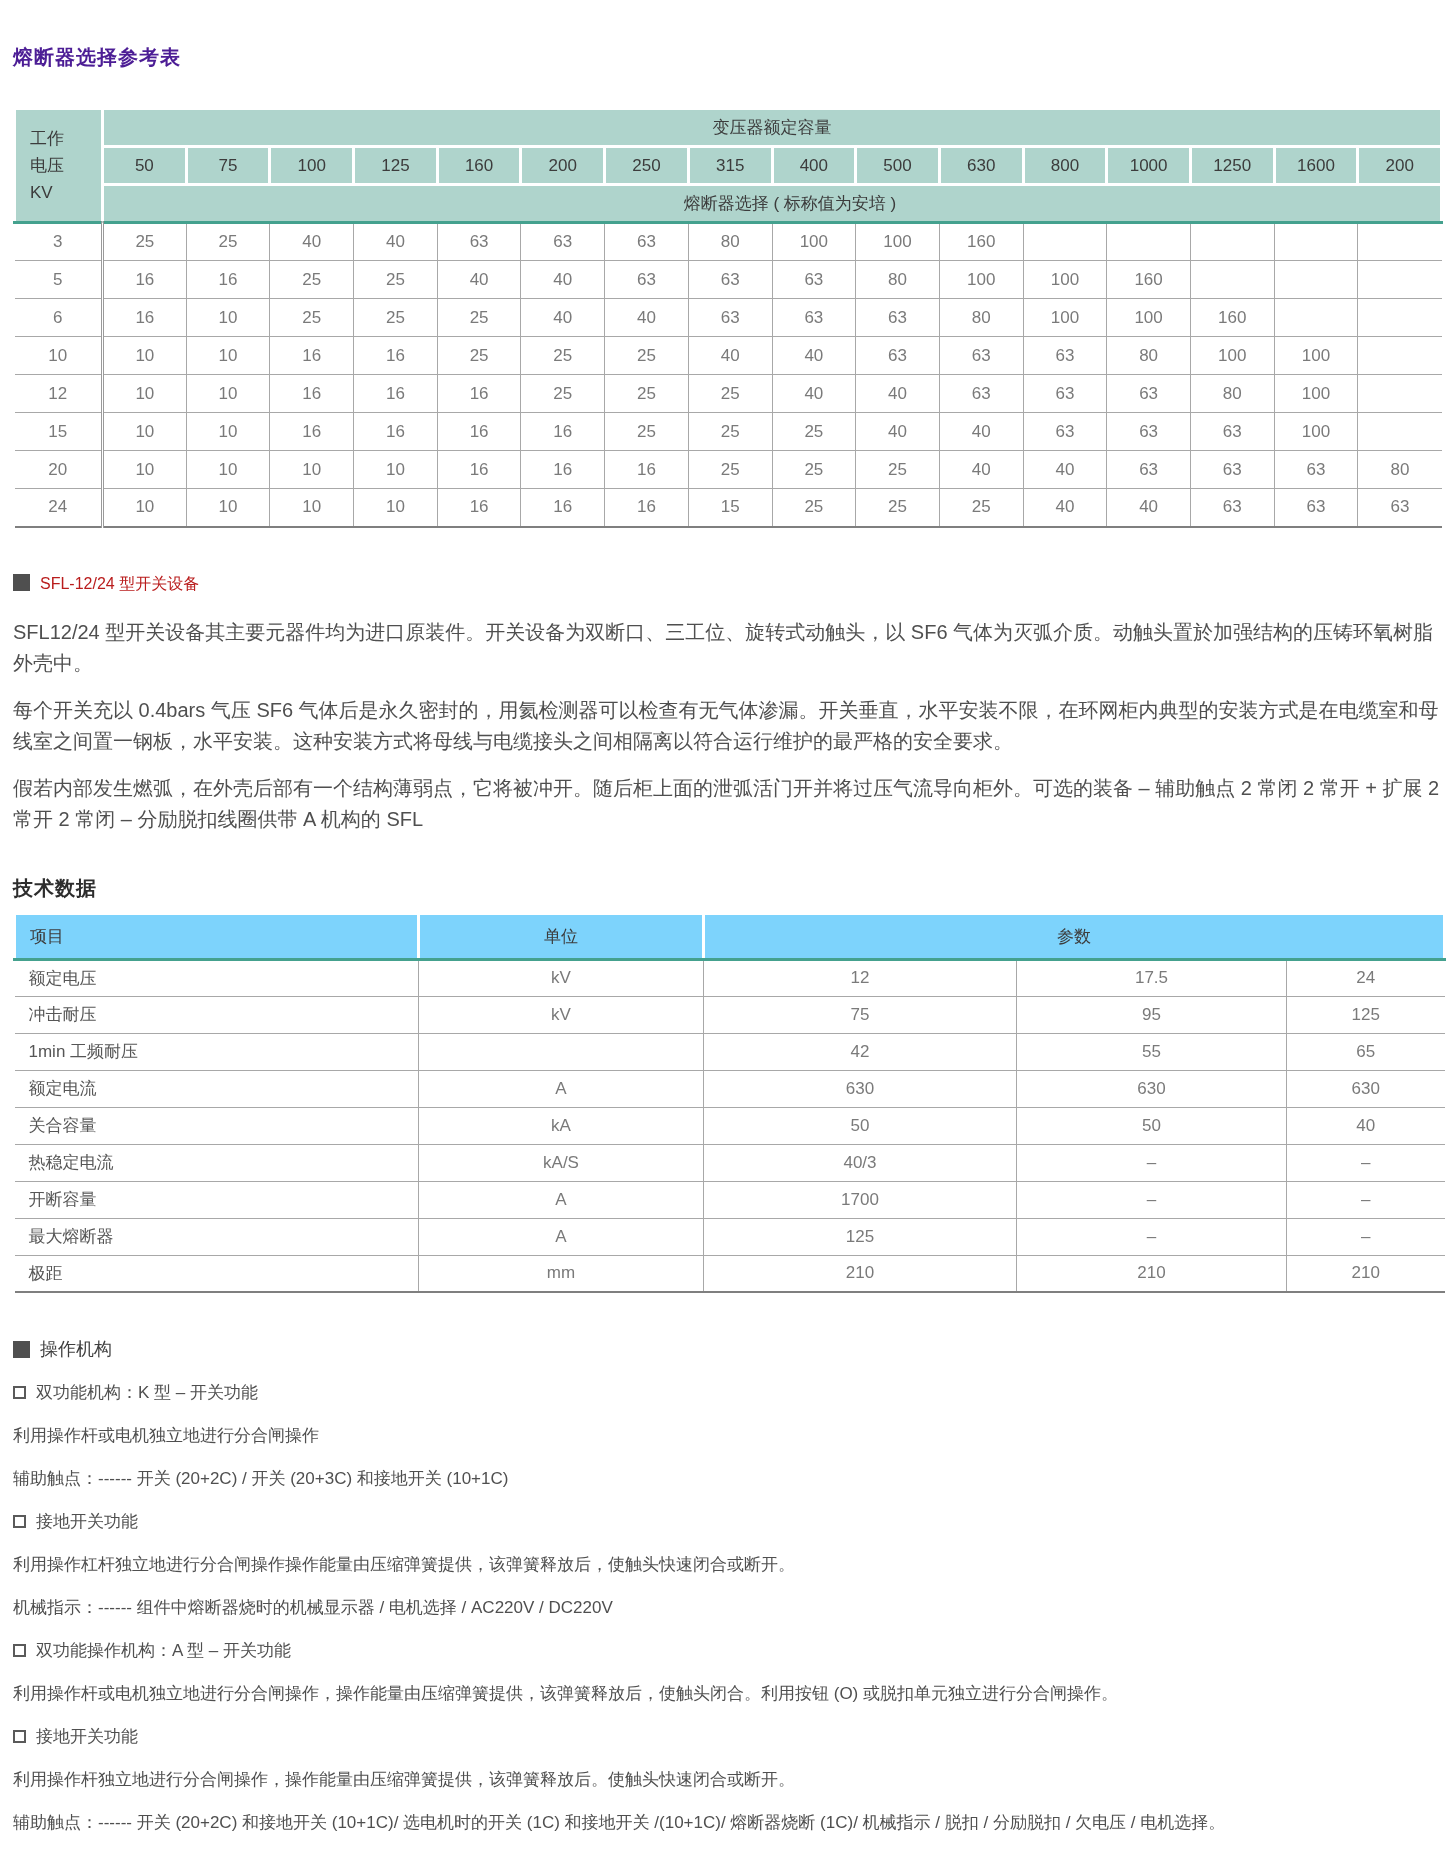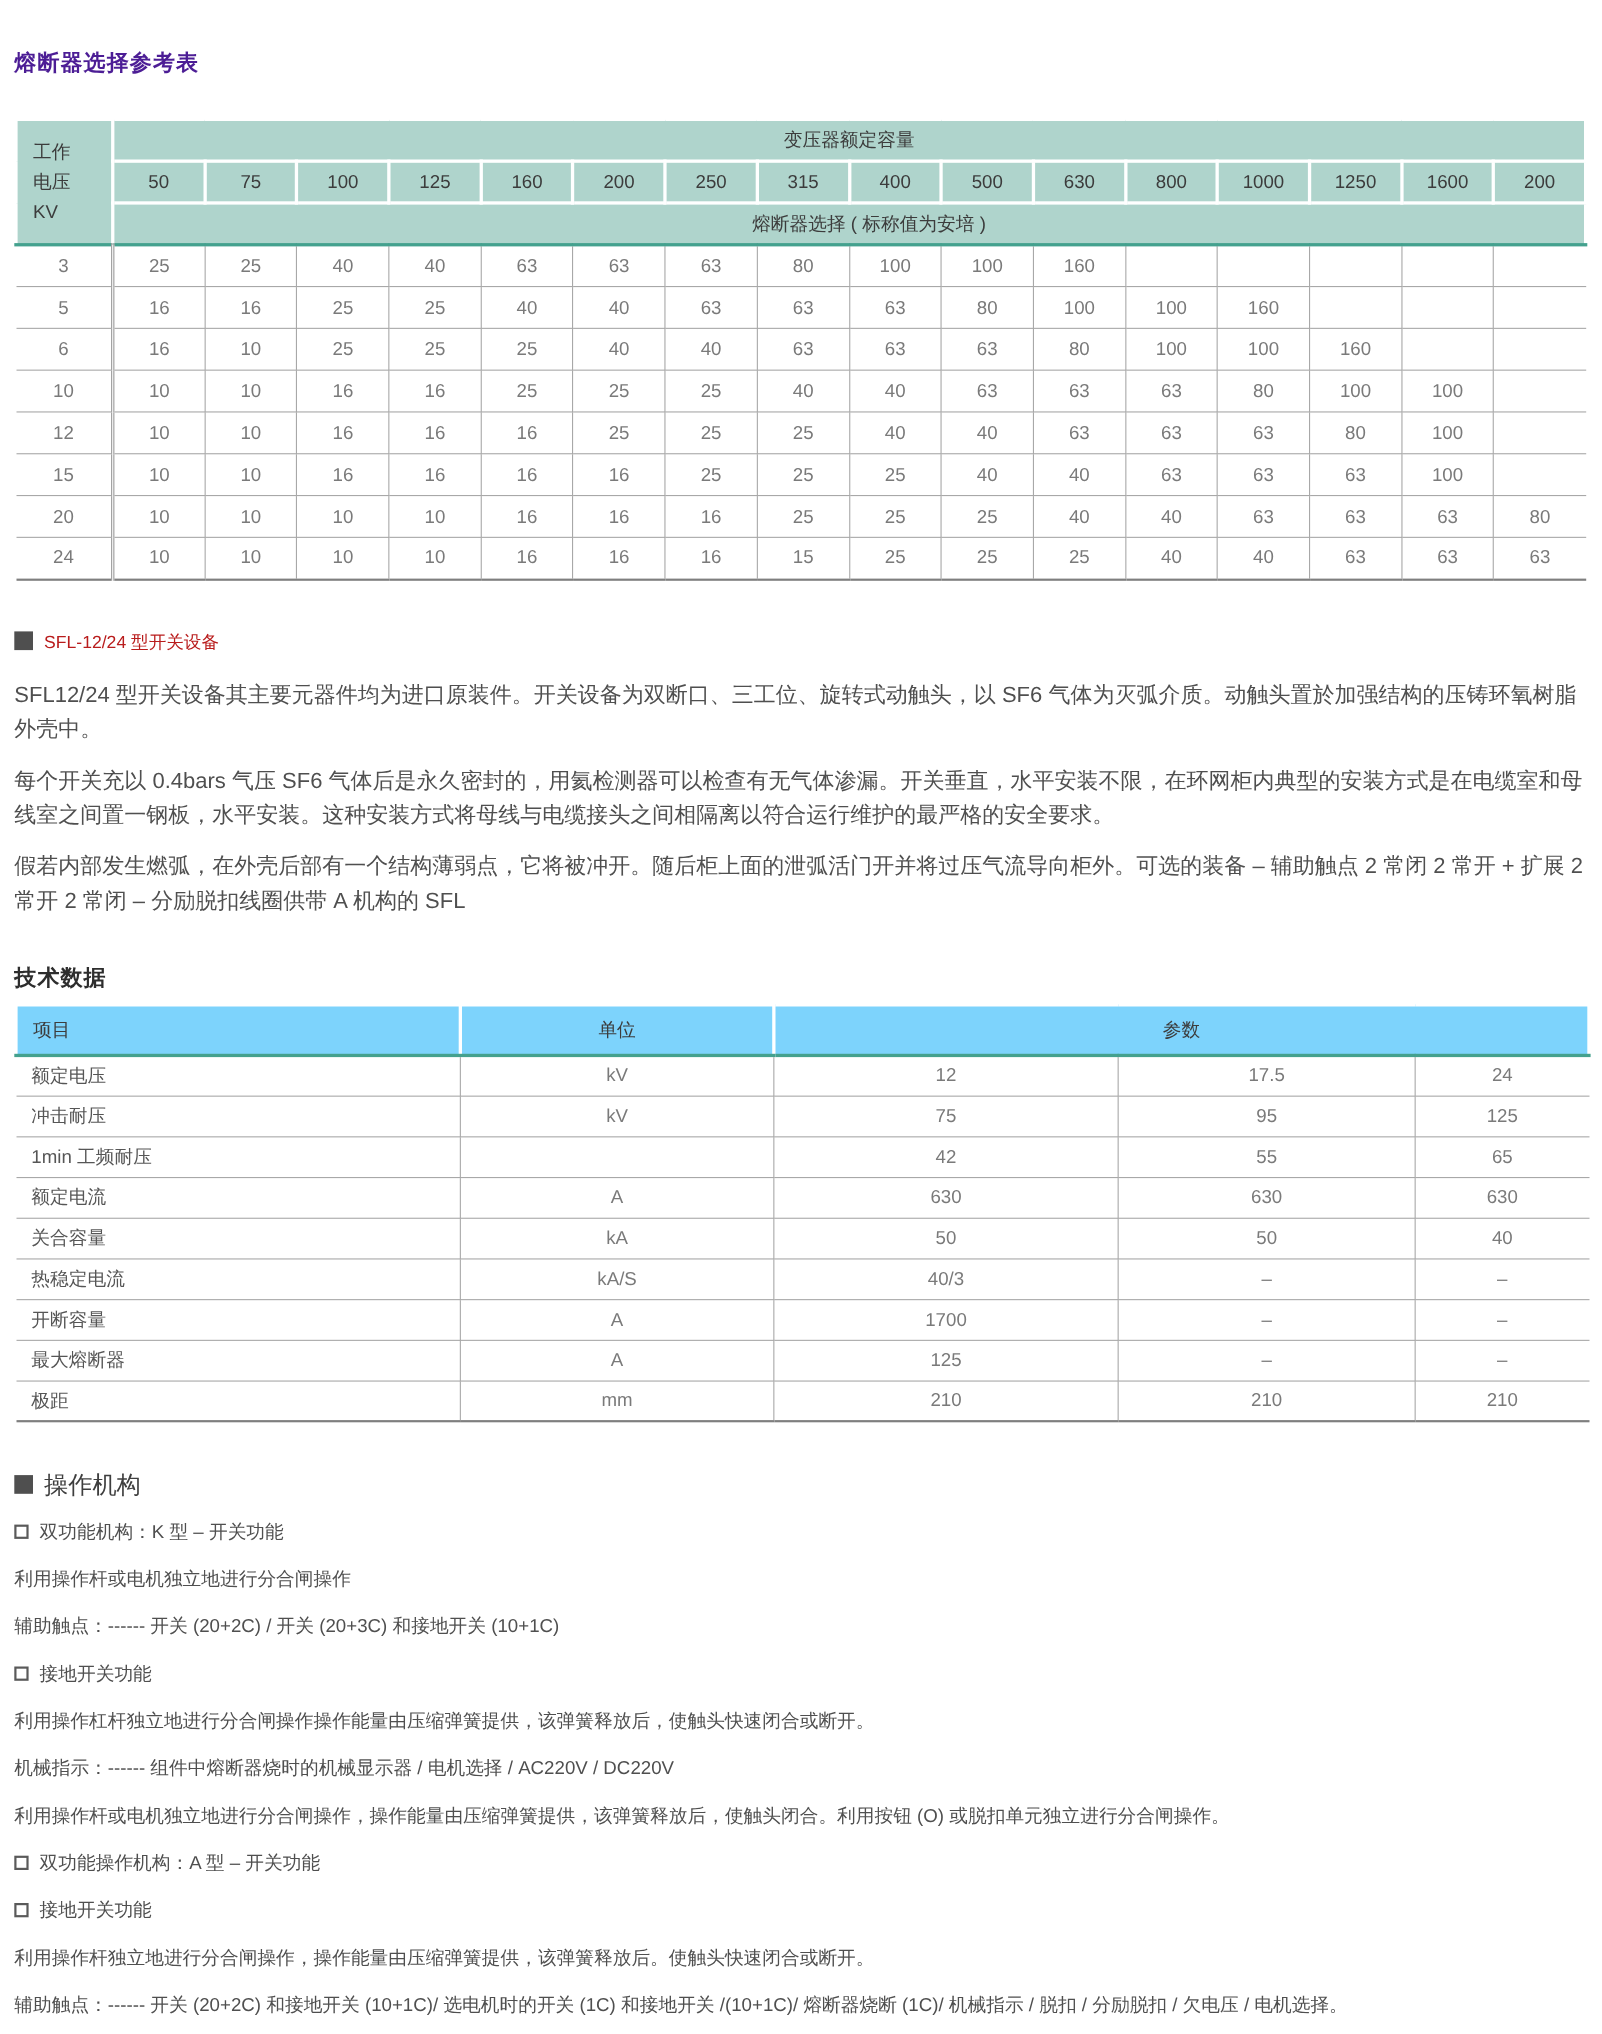--- a/index.html
+++ b/index.html
@@ -71,21 +71,21 @@
   .tech-table td.item { color: #565656; border-left: none; }
   .tech-table td:last-child { border-right: none; }
   .tech-table tr:last-child td { border-bottom: 2px solid #7f7f7f; }
 
   
   .mech { margin-top: 46px; }
   .mech-line {
     margin-top: 22px; font-size: 17px; line-height: 21px; color: #4f4f4f;
     display: flex; align-items: center;
   }
-  .mech-line.section { color: #3e3e3e; font-size: 22px; }
+  .mech-line.section { color: #3e3e3e; font-size: 18px; }
 </style>
 </head>
 <body>
 
 <div class="page">
 
   <div class="doc-title">熔断器选择参考表</div>
 
   <table class="fuse-table">
     <colgroup id="fuse-cols">
@@ -403,27 +403,27 @@
       <div class="mech-line option">
         <span class="sq-hollow"></span>
         <span>接地开关功能</span>
       </div>
       <div class="mech-line plain">
         <span>利用操作杠杆独立地进行分合闸操作操作能量由压缩弹簧提供，该弹簧释放后，使触头快速闭合或断开。</span>
       </div>
       <div class="mech-line plain">
         <span>机械指示：------ 组件中熔断器烧时的机械显示器 / 电机选择 / AC220V / DC220V</span>
       </div>
-      <div class="mech-line plain">
-        <span>利用操作杆或电机独立地进行分合闸操作，操作能量由压缩弹簧提供，该弹簧释放后，使触头闭合。利用按钮 (O) 或脱扣单元独立进行分合闸操作。</span>
-      </div>
       <div class="mech-line option">
         <span class="sq-hollow"></span>
         <span>双功能操作机构：A 型 – 开关功能</span>
       </div>
+      <div class="mech-line plain">
+        <span>利用操作杆或电机独立地进行分合闸操作，操作能量由压缩弹簧提供，该弹簧释放后，使触头闭合。利用按钮 (O) 或脱扣单元独立进行分合闸操作。</span>
+      </div>
       <div class="mech-line option">
         <span class="sq-hollow"></span>
         <span>接地开关功能</span>
       </div>
       <div class="mech-line plain">
         <span>利用操作杆独立地进行分合闸操作，操作能量由压缩弹簧提供，该弹簧释放后。使触头快速闭合或断开。</span>
       </div>
       <div class="mech-line plain">
         <span>辅助触点：------ 开关 (20+2C) 和接地开关 (10+1C)/ 选电机时的开关 (1C) 和接地开关 /(10+1C)/ 熔断器烧断 (1C)/ 机械指示 / 脱扣 / 分励脱扣 / 欠电压 / 电机选择。</span>
       </div>

